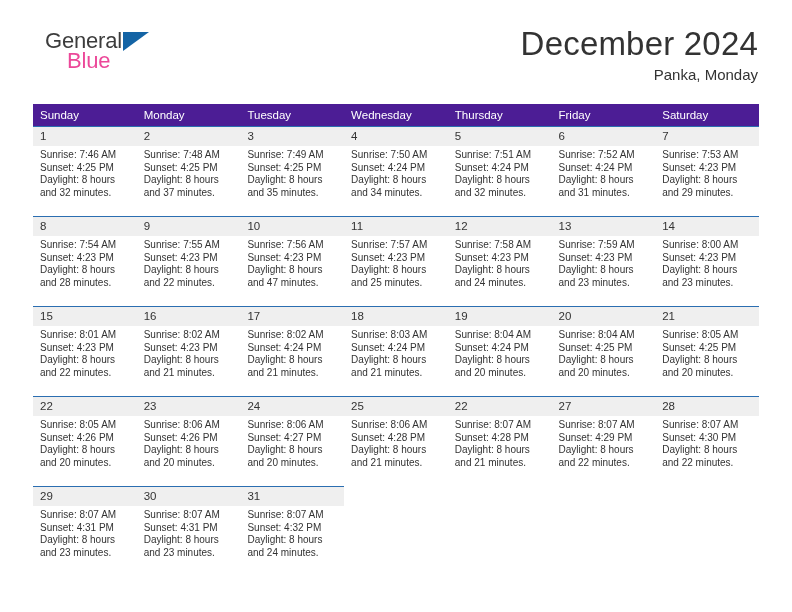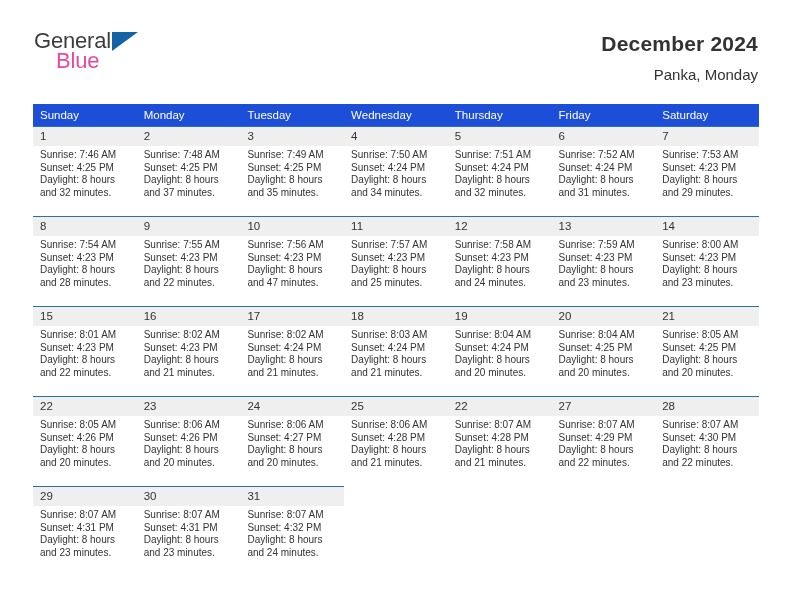--- a/index.html
+++ b/index.html
@@ -29,20 +29,21 @@
     justify-content: space-between;
     padding: 26px 34px 0 34px;
     box-sizing: border-box;
   }
 
   .logo {
     position: relative;
     width: 110px;
     height: 52px;
     flex: 0 0 auto;
+    margin-left: 11px;
   }
   .logo-general {
     position: absolute;
     left: 0;
     top: 2px;
     font-size: 22px;
     letter-spacing: -0.2px;
     color: #3c3c3c;
     font-family: "Liberation Sans", sans-serif;
   }
@@ -63,45 +64,45 @@
     height: 0;
     border-left: 26px solid #1464a5;
     border-bottom: 19px solid transparent;
   }
 
   .titles {
     text-align: right;
     padding-top: 0;
   }
   .month-title {
-    font-size: 21px;
+    font-size: 33px;
     color: #333333;
     line-height: 36px;
-    font-weight: bold;
+    font-weight: normal;
     letter-spacing: 0.2px;
   }
   .location-title {
     font-size: 15px;
     color: #333333;
     line-height: 20px;
     margin-top: 3px;
   }
 
   
   .calendar {
     position: absolute;
     left: 33px;
     top: 104px;
     width: 726px;
     border-collapse: collapse;
     table-layout: fixed;
   }
 
   .calendar th {
-    background: #1d4ed8;
+    background: #4c1d95;
     color: #ffffff;
     font-size: 11.5px;
     font-weight: normal;
     text-align: left;
     padding: 5px 0 5px 7px;
     height: 12px;
     border: none;
   }
 
   .calendar td {

